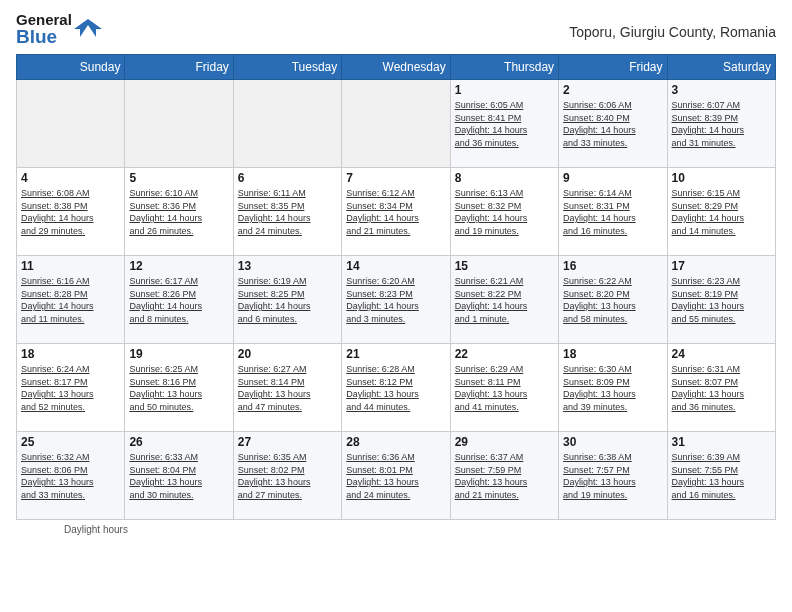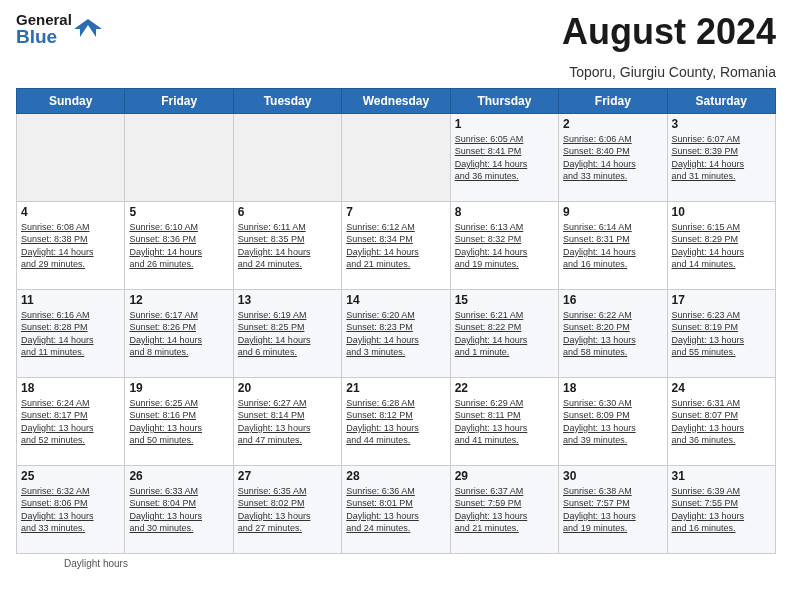--- a/index.html
+++ b/index.html
@@ -46,23 +46,23 @@
       flex: 1;
       border: 1px solid #ccc;
       border-collapse: collapse;
       width: 100%;
       table-layout: fixed;
     }
     .calendar thead tr th {
       background-color: #2a6db5;
       color: #fff;
       font-size: 12px;
-      font-weight: bold;
+      font-weight: normal;
       padding: 5px 4px;
-      text-align: center;
+      text-align: right;
       border: 1px solid #1e5a96;
     }
     .calendar tbody tr td {
       vertical-align: top;
       border: 1px solid #ccc;
       padding: 3px 4px;
       font-size: 9.5px;
       color: #333;
       background: #fff;
       height: 88px;
@@ -107,21 +107,20 @@
     <div>
       <div class="logo-text-general">General</div>
       <div class="logo-text-blue">Blue</div>
     </div>
     <svg width="28" height="28" viewBox="0 0 28 28">
       <polygon points="14,4 28,14 22,14 22,22 14,10 6,22 6,14 0,14" fill="#2a6db5"></polygon>
     </svg>
   </div>
 </div>
     <div class="title-block">
-      <div class="main-title">August 2024</div>
       <div class="subtitle">Toporu, Giurgiu County, Romania</div>
     </div>
   </div>
 
   <table class="calendar">
     <thead>
       <tr>
         <th>Sunday</th>
         <th>Friday</th>
         <th>Tuesday</th>

